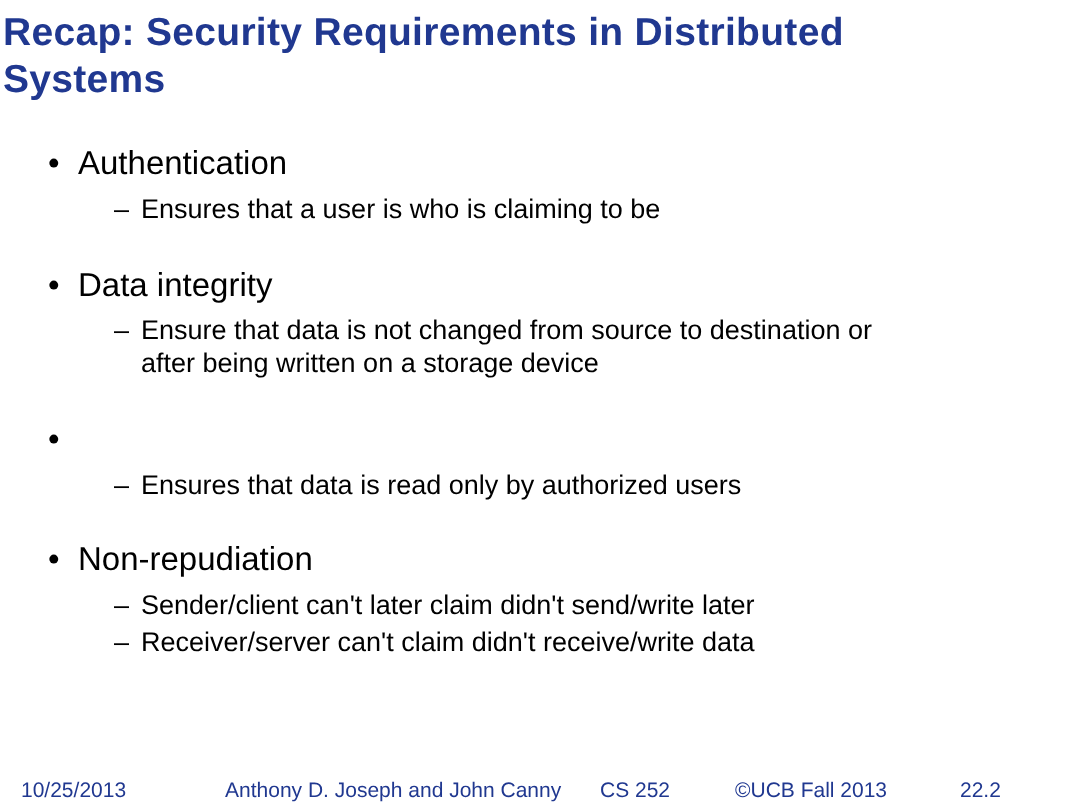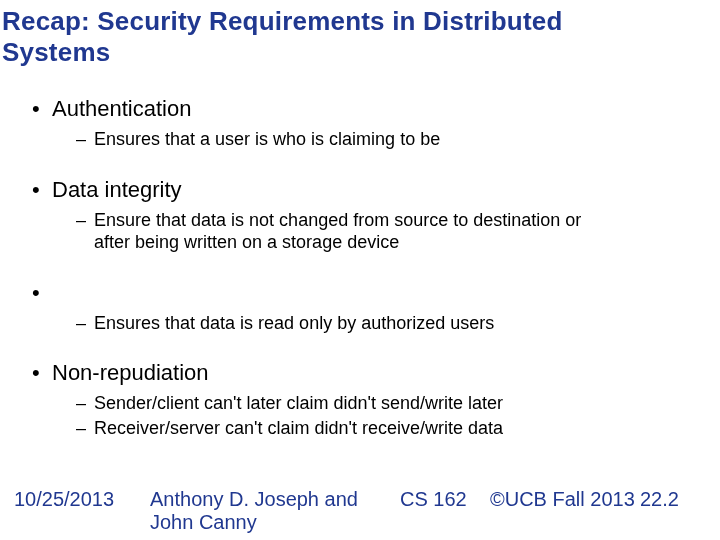--- a/index.html
+++ b/index.html
@@ -54,21 +54,21 @@
   .sub .dash {
     width: 18px;
     flex: 0 0 18px;
   }
   .footer {
     position: absolute;
     left: 0;
     right: 0;
     bottom: 6px;
     display: flex;
-    font-size: 20px;
+    font-size: 14px;
     color: #203890;
     padding: 0 14px;
     box-sizing: border-box;
   }
   .footer .f-date   { flex: 0 0 110px; }
   .footer .f-auth   { flex: 0 0 250px; margin-left: 26px; }
   .footer .f-course { flex: 0 0 90px; }
   .footer .f-copy   { flex: 0 0 150px; }
   .footer .f-page   { flex: 1; text-align: left; }
 </style>
@@ -134,18 +134,18 @@
           <span>Receiver/server can't claim didn't receive/write data</span>
         </div>
       </div>
     </div>
 
   </div>
 
   <div class="footer">
     <div class="f-date">10/25/2013</div>
     <div class="f-auth">Anthony D. Joseph and John Canny</div>
-    <div class="f-course">CS 162</div>
+    <div class="f-course">CS 252</div>
     <div class="f-copy">©UCB Fall 2013</div>
     <div class="f-page">22.2</div>
   </div>
 
 </div>
 
 </body></html>

